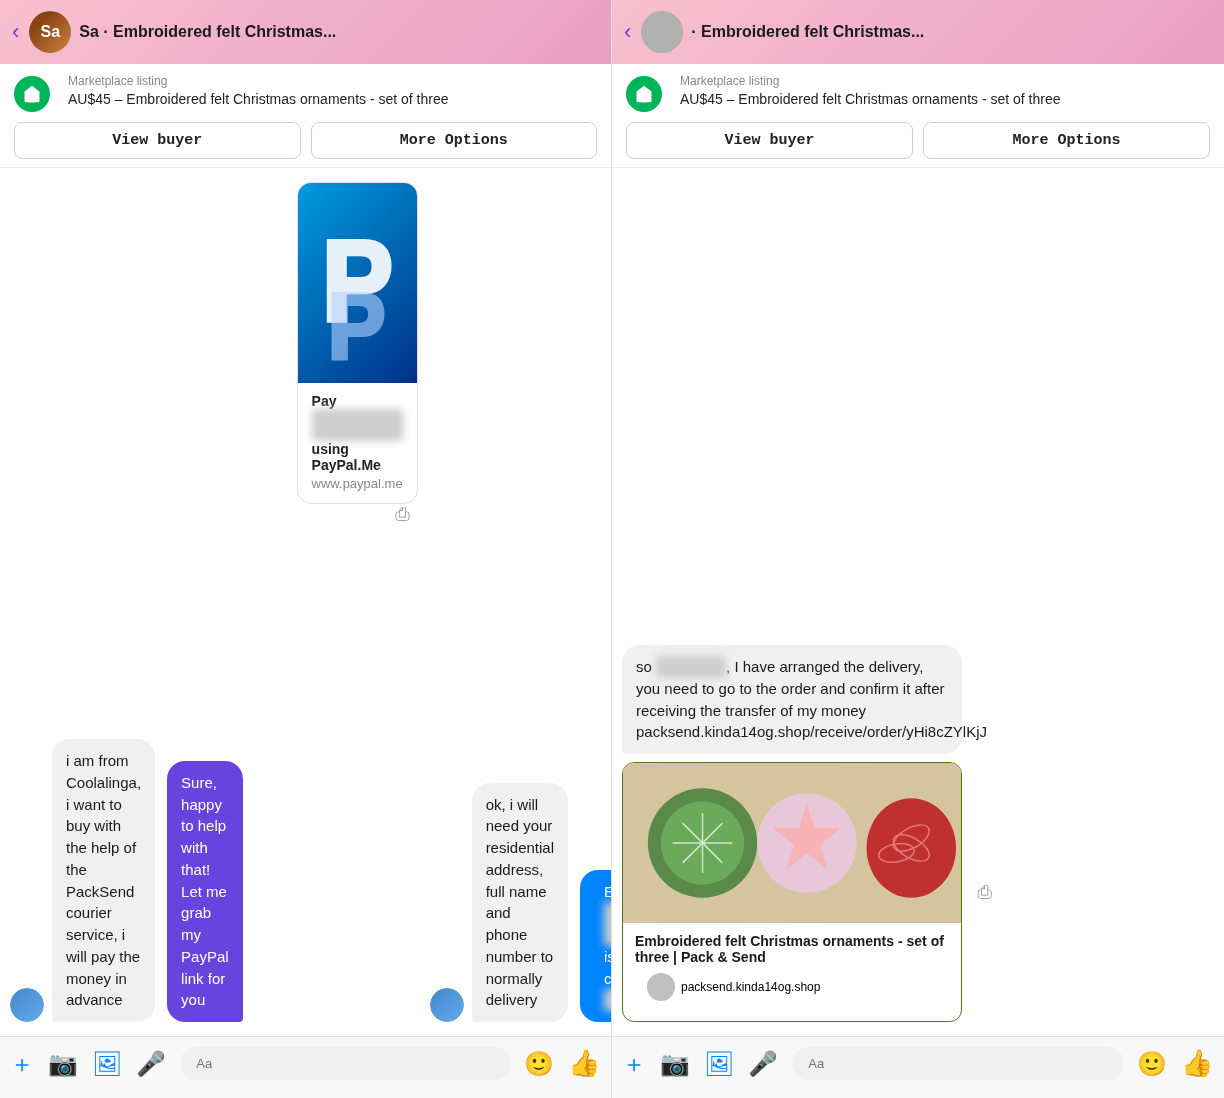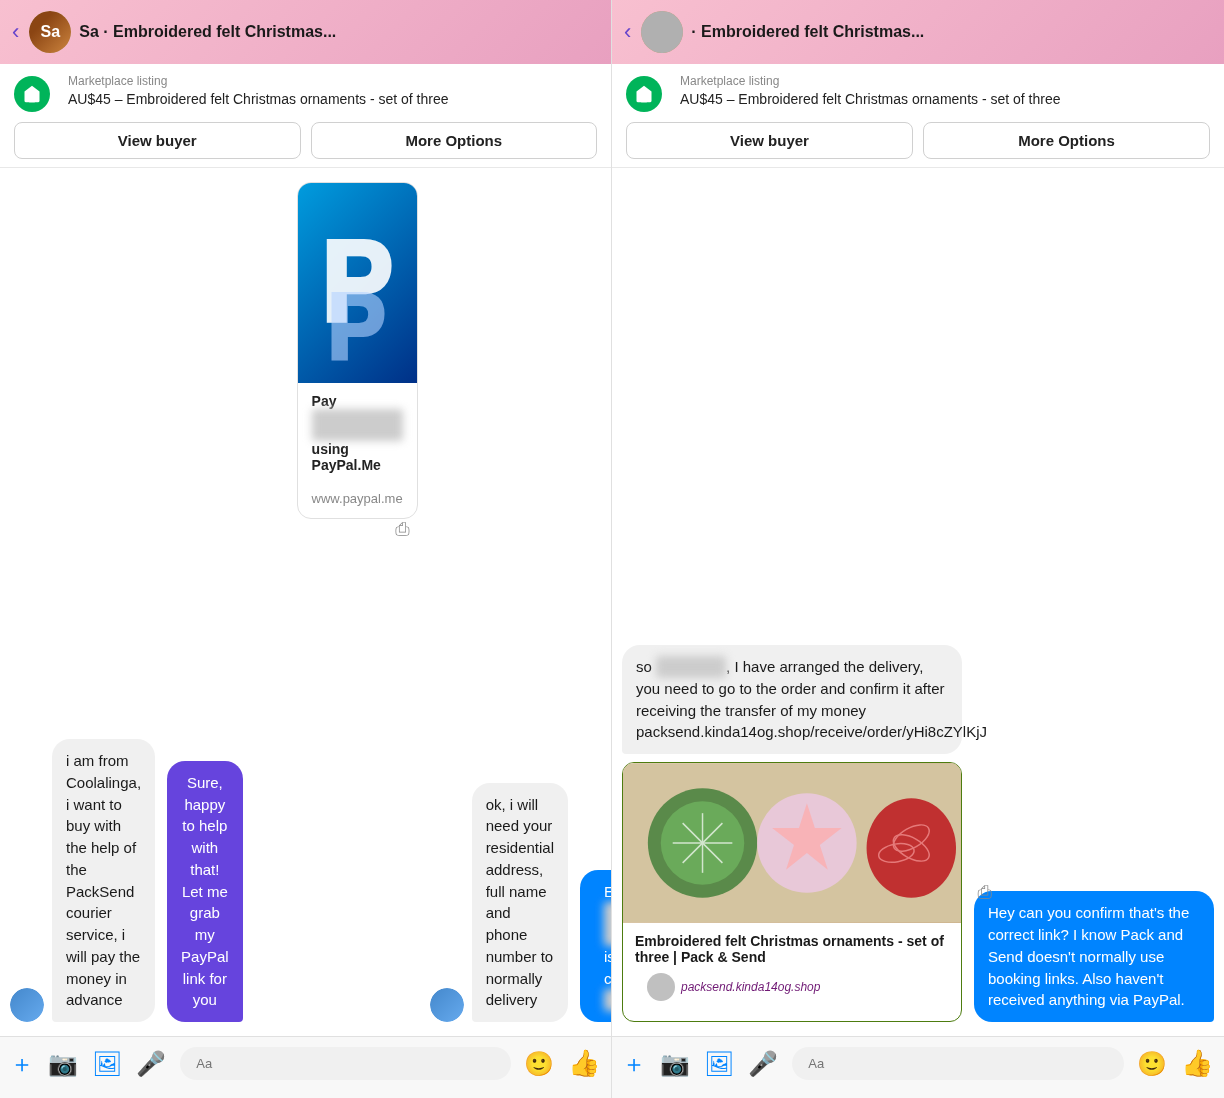--- a/index.html
+++ b/index.html
@@ -123,20 +123,21 @@
       flex: 1;
       padding: 9px 10px;
       border: 1.5px solid #d0d0d0;
       border-radius: 8px;
       background: #fff;
       font-size: 15px;
       font-weight: 600;
       color: #222;
       cursor: pointer;
       text-align: center;
+      font-family: Liberation Mono, monospace;
     }
 
     
     .chat-area {
       flex: 1;
       overflow-y: auto;
       padding: 14px 10px;
       background: #fff;
       display: flex;
       flex-direction: row;
@@ -182,21 +183,20 @@
     }
     .bubble.right {
       background: #0084ff;
       color: #fff;
       border-bottom-right-radius: 4px;
     }
     .bubble.right-purple {
       background: #6644dd;
       color: #fff;
       border-bottom-right-radius: 4px;
-      text-align: center;
     }
 
     
     .paypal-card {
       max-width: 280px;
       border-radius: 14px;
       overflow: hidden;
       border: 1px solid #e0e0e0;
       background: #fff;
       margin-left: 42px;
@@ -231,21 +231,21 @@
       padding: 10px 14px 12px;
     }
     .paypal-title {
       font-size: 14px;
       font-weight: 700;
       color: #222;
     }
     .paypal-url {
       font-size: 13px;
       color: #888;
-      margin-top: 18px;
+      margin-top: 3px;
     }
 
     
     .share-icon-row {
       display: flex;
       justify-content: flex-end;
       padding-right: 8px;
     }
     .share-icon {
       color: #888;
@@ -278,22 +278,21 @@
       padding: 10px 12px;
     }
     .link-card-title {
       font-size: 14px;
       font-weight: 700;
       color: #1a1a1a;
       margin-bottom: 4px;
     }
     .link-card-url {
       font-size: 12px;
-      color: #701a75;
-      font-style: italic;
+      color: #000000;
     }
     .link-card-avatar {
       width: 28px;
       height: 28px;
       border-radius: 50%;
       background: #c0c0c0;
       display: inline-block;
       vertical-align: middle;
       margin-right: 6px;
     }
@@ -519,23 +518,20 @@
               </div>
             </div>
           </div>
           <div style="position:absolute;right:-30px;top:50%;transform:translateY(-50%);">
             <span class="share-icon">⎙</span>
           </div>
         </div>
       </div>
     </div>
 
-    <div class="msg-row right">
-      <div class="bubble right">Hey can you confirm that's the correct link? I know Pack and Send doesn't normally use booking links. Also haven't received anything via PayPal.</div>
-    </div>
 
   </div>
 
   <div class="bottom-bar">
     <span class="bottom-icon">＋</span>
     <span class="bottom-icon">📷</span>
     <span class="bottom-icon">🖼</span>
     <span class="bottom-icon">🎤</span>
     <input class="bottom-input" type="text" placeholder="Aa" style="">
     <span class="bottom-icon">🙂</span>

